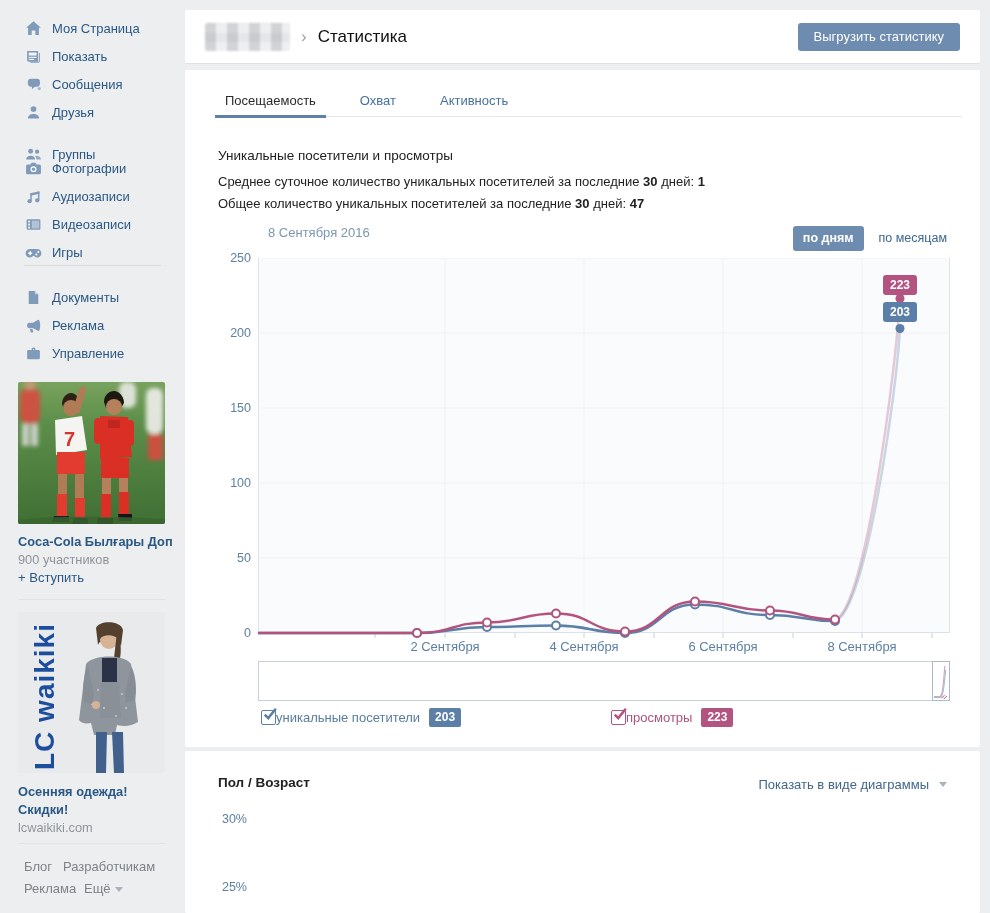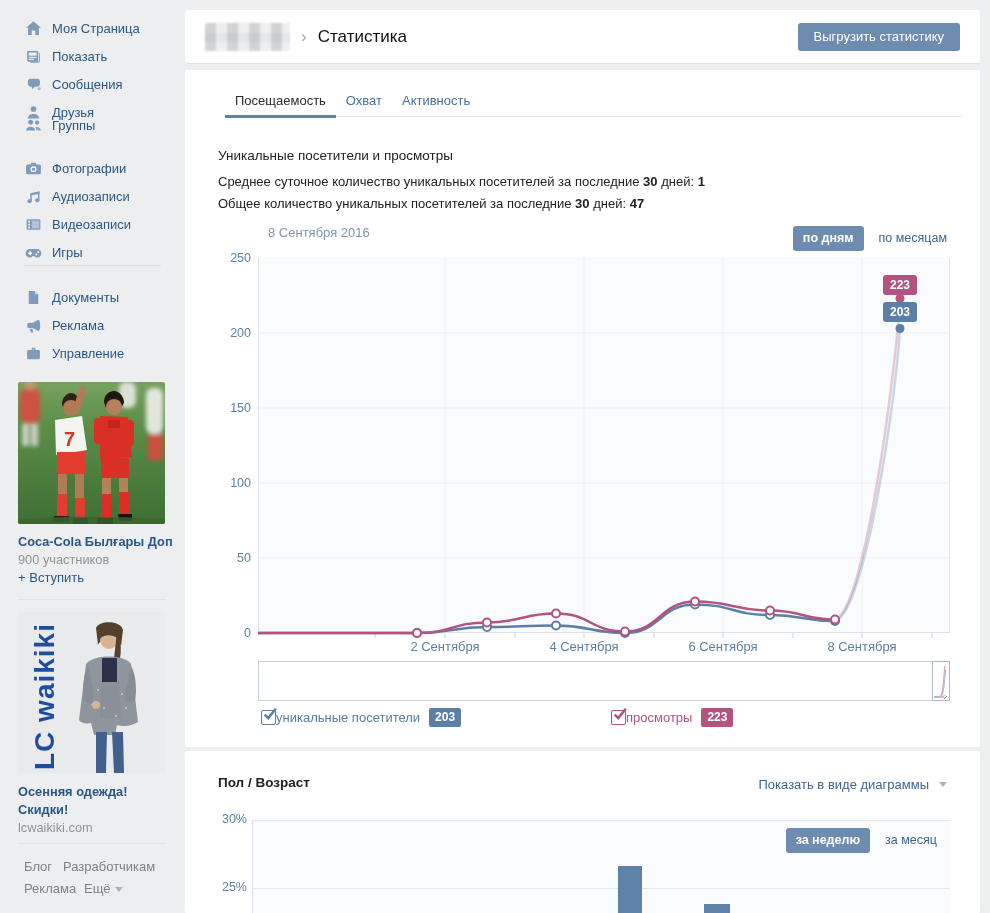--- a/index.html
+++ b/index.html
@@ -30,21 +30,21 @@
     filter:blur(1.1px)}
   .bc-chev{color:#9aa3ad;font-size:17px;margin:0 11px}
   .h-title{font-size:17px;color:#111}
   .export-btn{margin-left:auto;background:#6e8caf;color:#fff;border:none;border-radius:3px;height:28px;padding:0 16px;font-size:13px;font-family:"Liberation Sans",sans-serif;cursor:pointer}
 
   
   .panel1{position:absolute;left:185px;top:70px;width:795px;height:677px;background:#fff;border-radius:2px}
   .panel2{position:absolute;left:185px;top:751px;width:795px;height:162px;background:#fff;border-radius:2px;overflow:hidden}
 
   
-  .tabs{position:absolute;left:40px;right:18px;top:18px;height:29px;border-bottom:1px solid #e7e8ec;display:flex;}
+  .tabs{position:absolute;left:30px;right:18px;top:18px;height:29px;border-bottom:1px solid #e7e8ec;display:flex;gap:24px}
   .tab{padding:0 10px;line-height:26px;font-size:13px;color:#46719c;cursor:pointer;position:relative;white-space:nowrap}
   .tab.active{color:#2b2b2b}
   .tab.active::after{content:"";position:absolute;left:0;right:0;bottom:-2px;height:3px;background:#5e81a6}
 
   .sec-title{position:absolute;left:33px;top:78px;font-weight:normal;font-size:13.5px;color:#222}
   .stat{position:absolute;left:33px;font-size:13px;color:#222}
   .hover-date{position:absolute;left:83px;top:155px;color:#7b97b2;font-size:13px}
   .toggle-row{position:absolute;right:33px;top:156px;display:flex;gap:15px;align-items:center}
   .tgl-btn{background:#6e8caf;color:#fff;font-weight:bold;font-size:12.5px;line-height:1;padding:6px 10px;border-radius:3px;cursor:pointer;white-space:nowrap}
   .tgl-link{color:#3d658f;font-weight:normal;font-size:12.5px;cursor:pointer;white-space:nowrap}
@@ -119,21 +119,21 @@
     </div>
     <div class="sb-item" style="top:98px">
       <span class="ic">
           <svg width="17" height="17" viewBox="0 0 16 16">
             <circle cx="8" cy="4.7" r="2.7"></circle>
             <path d="M2.6 13.6c.3-3 2.6-4.3 5.4-4.3s5.1 1.3 5.4 4.3z"></path>
           </svg>
         </span>
       <span class="lb">Друзья</span>
     </div>
-    <div class="sb-item" style="top:111px">
+    <div class="sb-item" style="top:140px">
       <span class="ic">
           <svg width="17" height="17" viewBox="0 0 16 16">
             <circle cx="5.3" cy="5" r="2.3"></circle>
             <path d="M1 12.8c.2-2.5 2-3.6 4.3-3.6s4.1 1.1 4.3 3.6z"></path>
             <circle cx="11.4" cy="5.4" r="2"></circle>
             <path d="M10.6 9.4c2.5-.3 4.2 1 4.4 3.4h-4.1c-.1-1.4-.7-2.5-1.7-3.1z" opacity=".85"></path>
           </svg>
         </span>
       <span class="lb">Группы</span>
     </div>
@@ -442,24 +442,15 @@
   </div>
 
   <div class="panel2">
     <div class="g-title">Пол / Возраст</div>
     <div class="g-link">
       <span>Показать в виде диаграммы</span>
       <span class="caret-sm"></span>
     </div>
     <div class="ylab2" style="left:16px;top:61px">30%</div>
     <div class="ylab2" style="left:16px;top:129px">25%</div>
-    <div class="plot2">
-      <div class="line25"></div>
-      <div class="gbar" style="left: 365px; width: 24px; top: 44.9px;"></div>
-      <div class="gbar" style="left: 451px; width: 26px; top: 83px;"></div>
-      <div class="toggle-row2">
-        <span class="tgl-btn">за неделю</span>
-        <span class="tgl-link">за месяц</span>
-      </div>
-    </div>
   </div>
 
 </div>
 
 </body></html>

